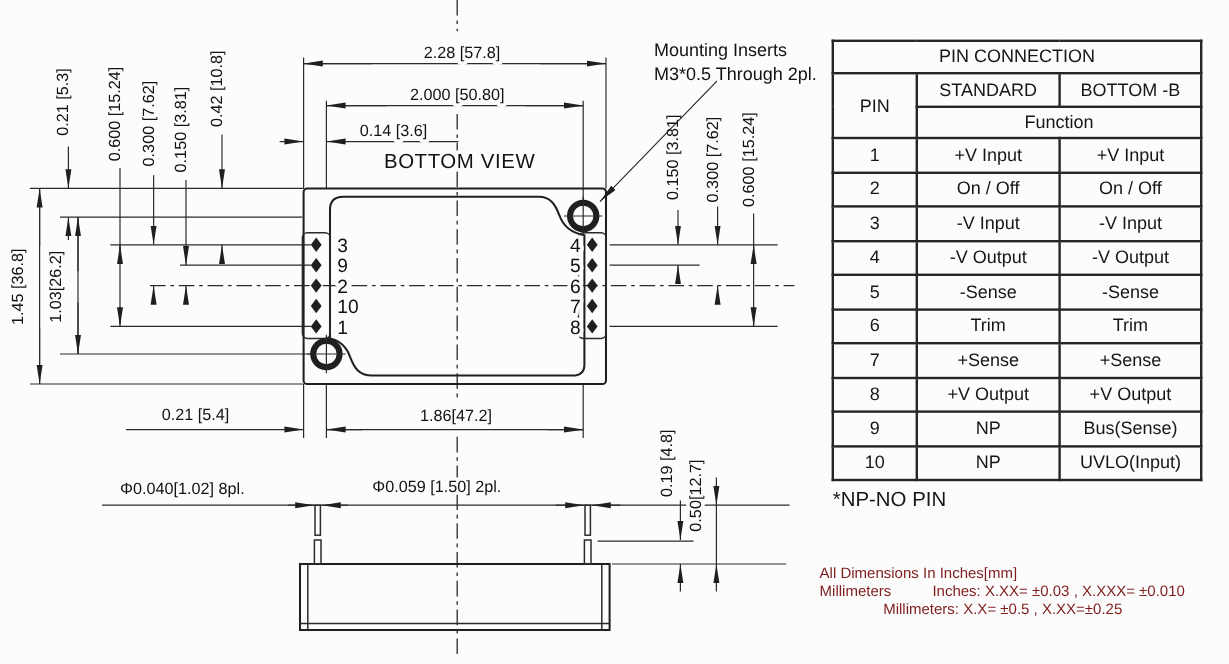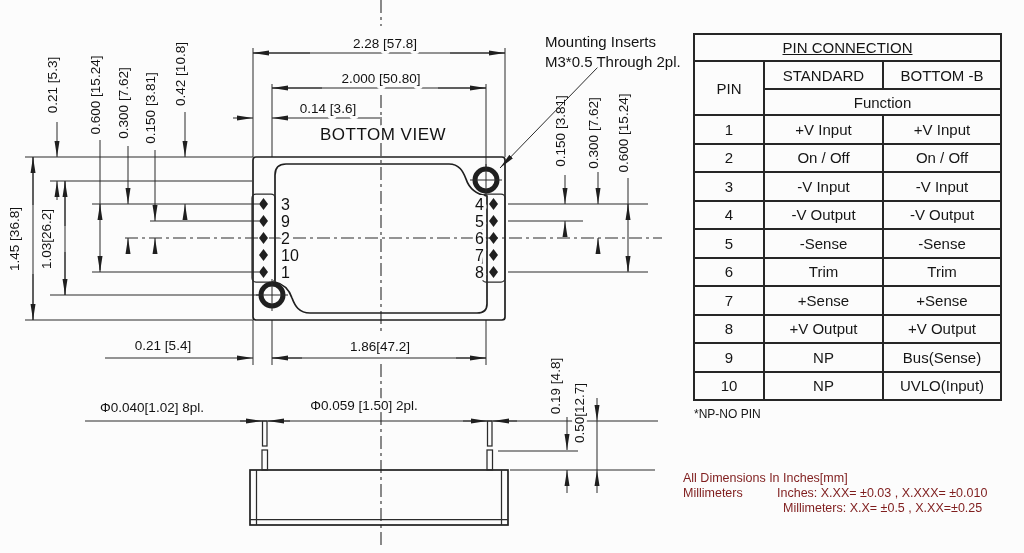--- a/index.html
+++ b/index.html
@@ -26,33 +26,33 @@
   
   #pin-table{
     position:absolute;left:693px;top:33px;width:307px;
     border-collapse:collapse;table-layout:fixed;
     font-size:15px;color:#161616;
   }
   #pin-table td{
     border:2px solid #262626;text-align:center;vertical-align:middle;
     padding:0;overflow:hidden;white-space:nowrap;
   }
-  #pin-table .r-title{height:27px;text-decoration:underline;}
+  #pin-table .r-title{height:27px;}
   #pin-table .r-head{height:28px;}
   #pin-table .r-func{height:26px;padding-left:44px;}
   #pin-table .r-data td{height:26.5px;}
   #footnote{
-    position:absolute;left:694px;top:407px;font-size:12px;color:#161616;
+    position:absolute;left:694px;top:407px;font-size:17px;color:#161616;
   }
   #notes{
     position:absolute;left:683px;top:471px;width:335px;
     font-size:12.5px;line-height:15px;color:#7f1d1d;white-space:nowrap;
   }
   #notes .tol-label{display:inline-block;width:94px;}
-  #notes .mm-line{margin-left:100px;}
+  #notes .mm-line{margin-left:53px;}
 </style>
 </head>
 <body>
 
 <svg id="drawing" width="690" height="553" viewBox="0 0 690 553" xmlns="http://www.w3.org/2000/svg">
   <defs>
     <marker id="ah" markerWidth="16" markerHeight="6" refX="16" refY="3" orient="auto" markerUnits="userSpaceOnUse">
       <path d="M0,0.5 L16,3 L0,5.5 Z" fill="#1f1f1f"></path>
     </marker>
   </defs>

